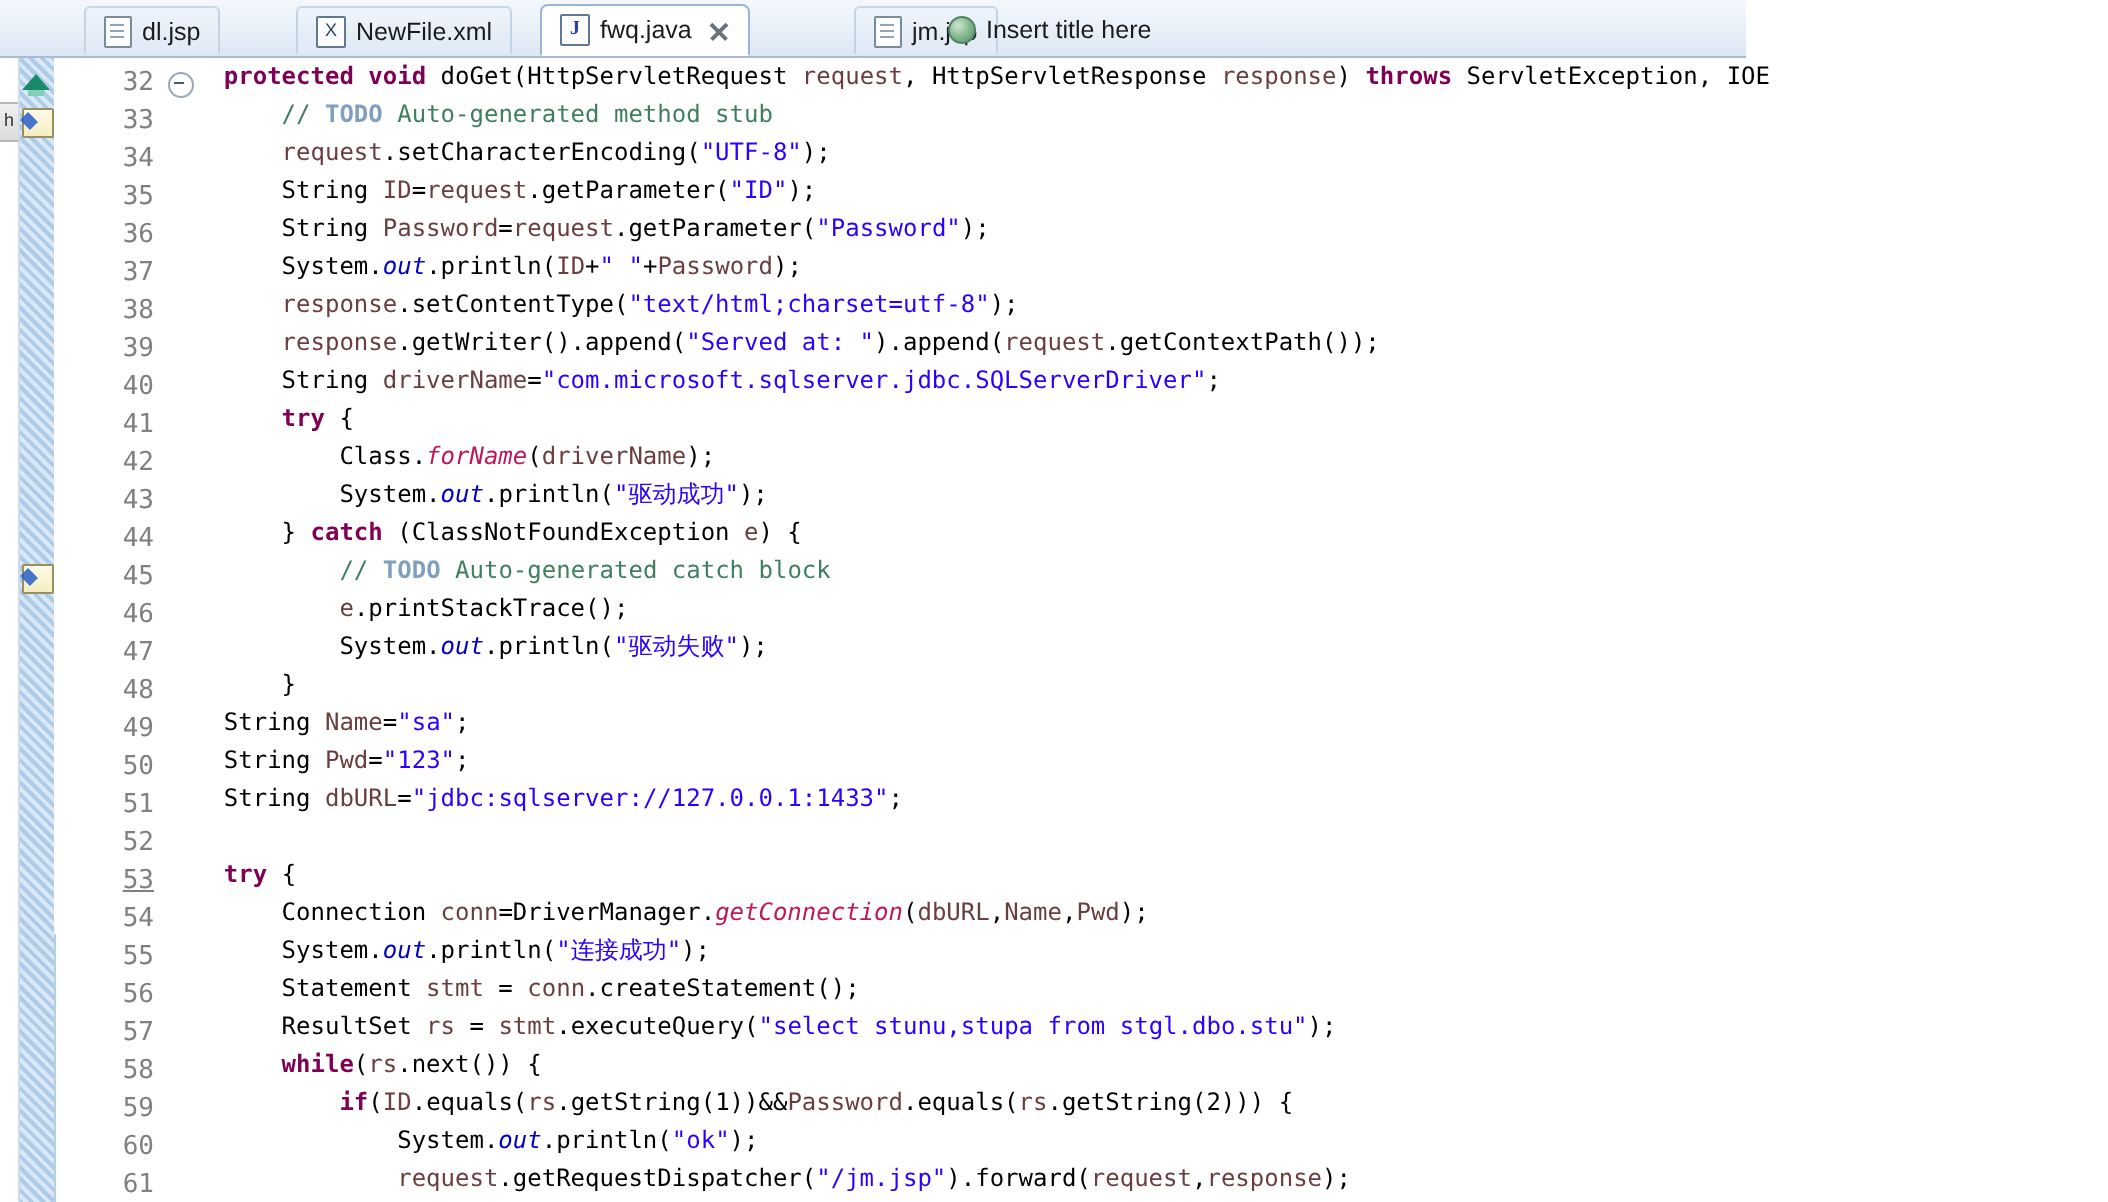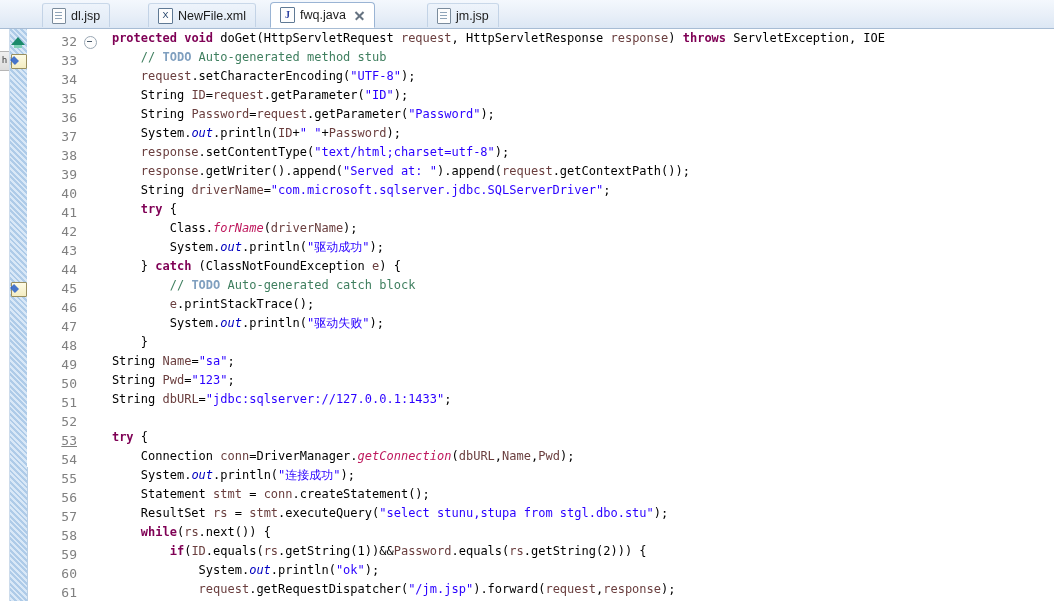--- a/index.html
+++ b/index.html
@@ -6,21 +6,21 @@
   body{
     width:1054px;height:601px;overflow:hidden;
     background:#ffffff;
     font-family:"DejaVu Sans Mono","Liberation Mono",monospace;
     -webkit-font-smoothing:none;
   }
   .ide{position:relative;width:1054px;height:601px;overflow:hidden;background:#fff;}
 
   
   .tabbar{
-    position:relative;height:28px;width:1054px;
+    position:relative;height:28px;width:873px;
     background:linear-gradient(to bottom,#f4f8fd 0%,#e8eff8 55%,#dce7f4 100%);
     border-bottom:1px solid #a7bcd4;
     font-family:"Liberation Sans",sans-serif;
     overflow:hidden;
   }
   .tab{
     position:absolute;top:3px;height:24px;
     display:flex;align-items:center;gap:5px;
     padding:0 9px;
     font-size:12.5px;color:#1b1b1b;white-space:nowrap;
@@ -152,20 +152,24 @@
         <span class="label">NewFile.xml</span>
       </div>
       <div class="tab active" style="left: 270px;">
         <span class="ic ic-java">J</span>
         <span class="label">fwq.java</span>
         <span class="tabclose"></span>
       </div>
       <div class="tab inactive" style="left: 382px; margin-left: 45px;">
         <span class="ic ic-file"></span>
         <span class="label">jm.jsp</span>
+      </div>
+      <div class="tab plain" style="left: 465px;">
+        <span class="ic ic-globe"></span>
+        <span class="label">Insert title here</span>
       </div>
     </div>
 
   <div class="editor">
 
     <div class="leftstub">h</div>
 
     <div class="markerbar"></div>
 
     <div class="gutter" id="gutter">

